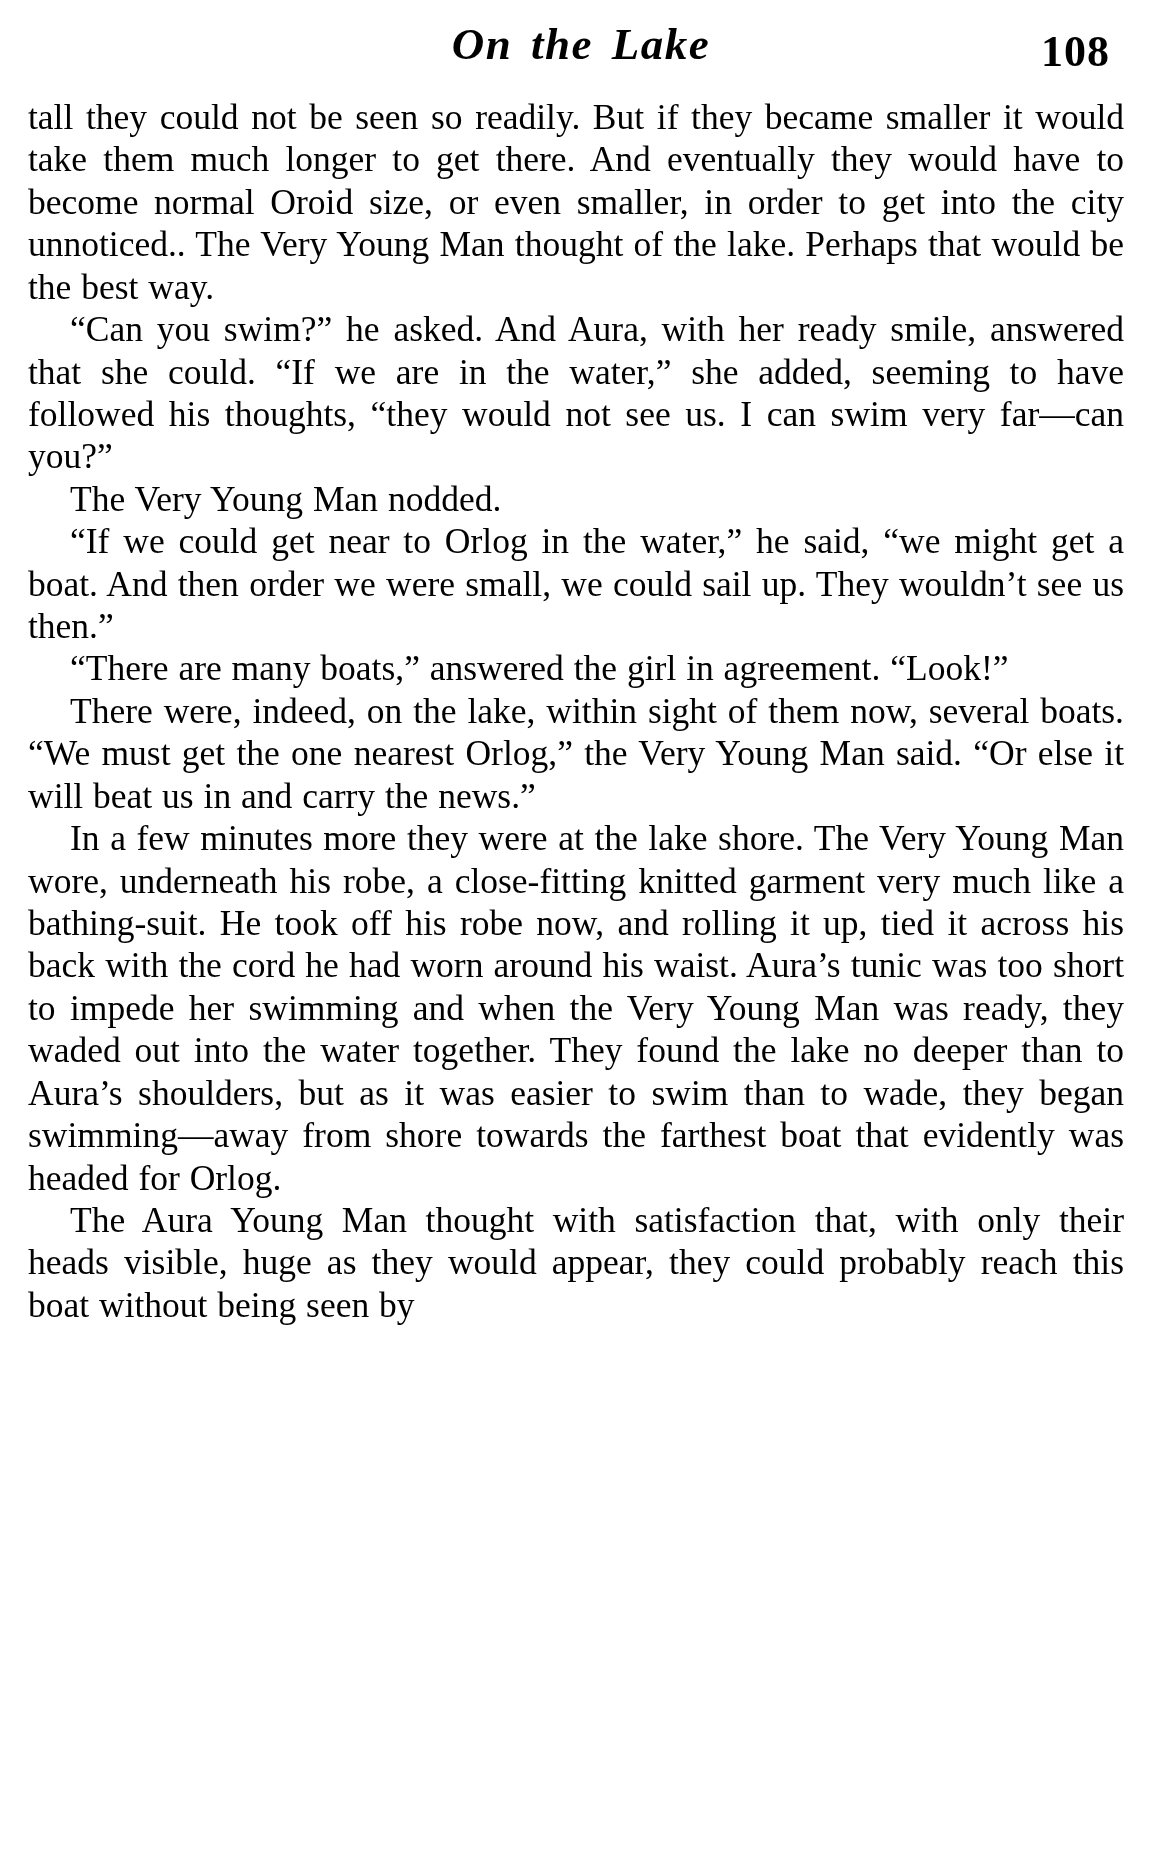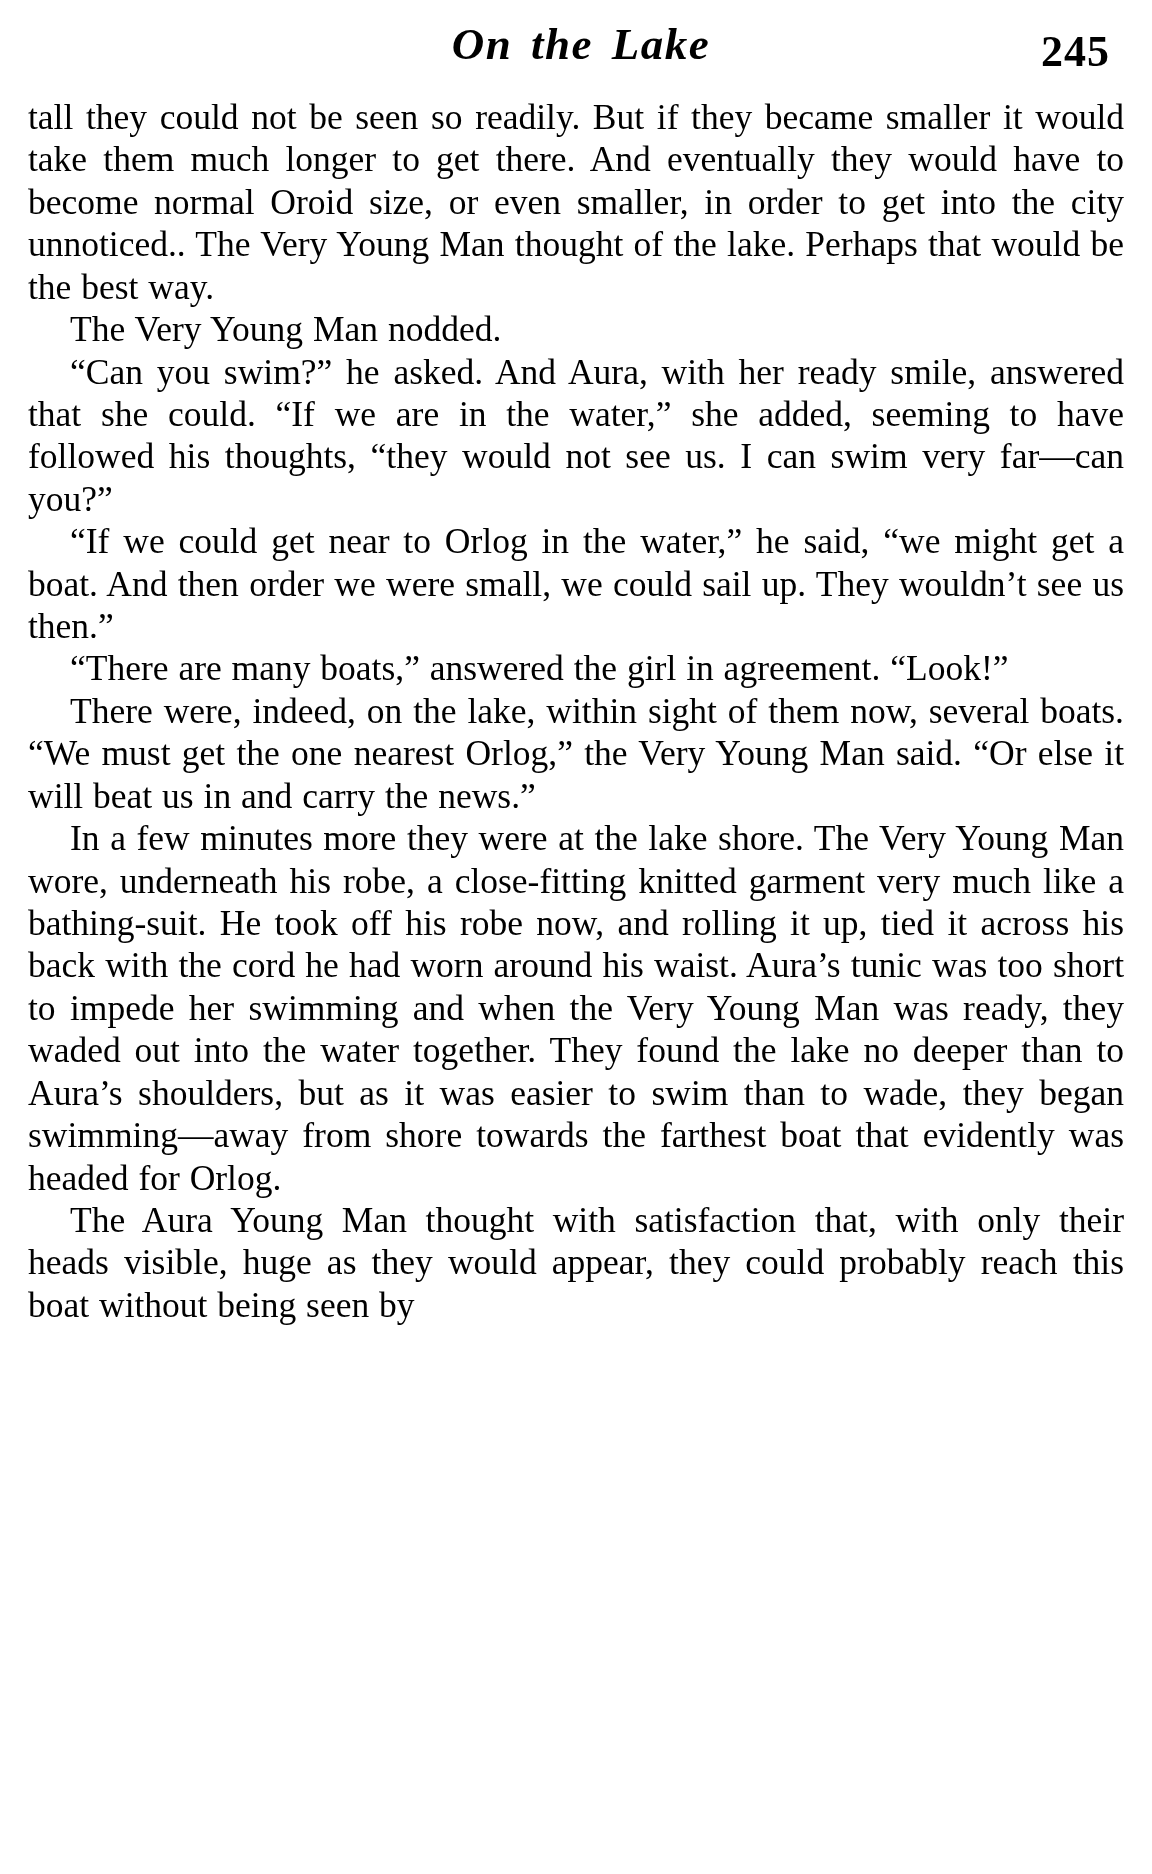--- a/index.html
+++ b/index.html
@@ -64,27 +64,27 @@
     word-spacing: 1px;
   }
 </style>
 </head>
 <body>
 
 <div class="page">
 
   <div class="header">
     <div class="running-title">On the Lake</div>
-    <div class="page-number">245</div>
+    <div class="page-number">108</div>
   </div>
 
   <div class="body-text" id="body-text">
       <p>tall they could not be seen so readily.   But if they became smaller it would take them much longer to get there. And eventually they would have to become normal Oroid size, or even smaller, in order to get into the city unnoticed..   The Very Young Man thought of the lake. Perhaps that would be the best way.</p>
+      <p class="indent">“Can you swim?” he asked.  And Aura, with her ready smile, answered that she could.   “If we are in the water,” she added, seeming to have followed his thoughts, “they would not see us.   I can swim very far—can you?”</p>
       <p class="indent">The Very Young Man nodded.</p>
-      <p class="indent">“Can you swim?” he asked.  And Aura, with her ready smile, answered that she could.   “If we are in the water,” she added, seeming to have followed his thoughts, “they would not see us.   I can swim very far—can you?”</p>
       <p class="indent">“If we could get near to Orlog in the water,” he said, “we might get a boat.   And then order we were small, we could sail up.   They wouldn’t see us then.”</p>
       <p class="indent">“There are many boats,” answered the girl in agreement.   “Look!”</p>
       <p class="indent">There were, indeed, on the lake, within sight of them now, several boats.  “We must get the one nearest Orlog,” the Very Young Man said.   “Or else it will beat us in and carry the news.”</p>
       <p class="indent">In a few minutes more they were at the lake shore. The Very Young Man wore, underneath his robe, a close-fitting knitted garment very much like a bathing-suit. He took off his robe now, and rolling it up, tied it across his back with the cord he had worn around his waist. Aura’s tunic was too short to impede her swimming and when the Very Young Man was ready, they waded out into the water together.   They found the lake no deeper than to Aura’s shoulders, but as it was easier to swim than to wade, they began swimming—away from shore towards the farthest boat that evidently was headed for Orlog.</p>
       <p class="indent">The Aura Young Man thought with satisfaction that, with only their heads visible, huge as they would appear, they could probably reach this boat without being seen by</p>
     </div>
 
 </div>
 
 </body></html>

